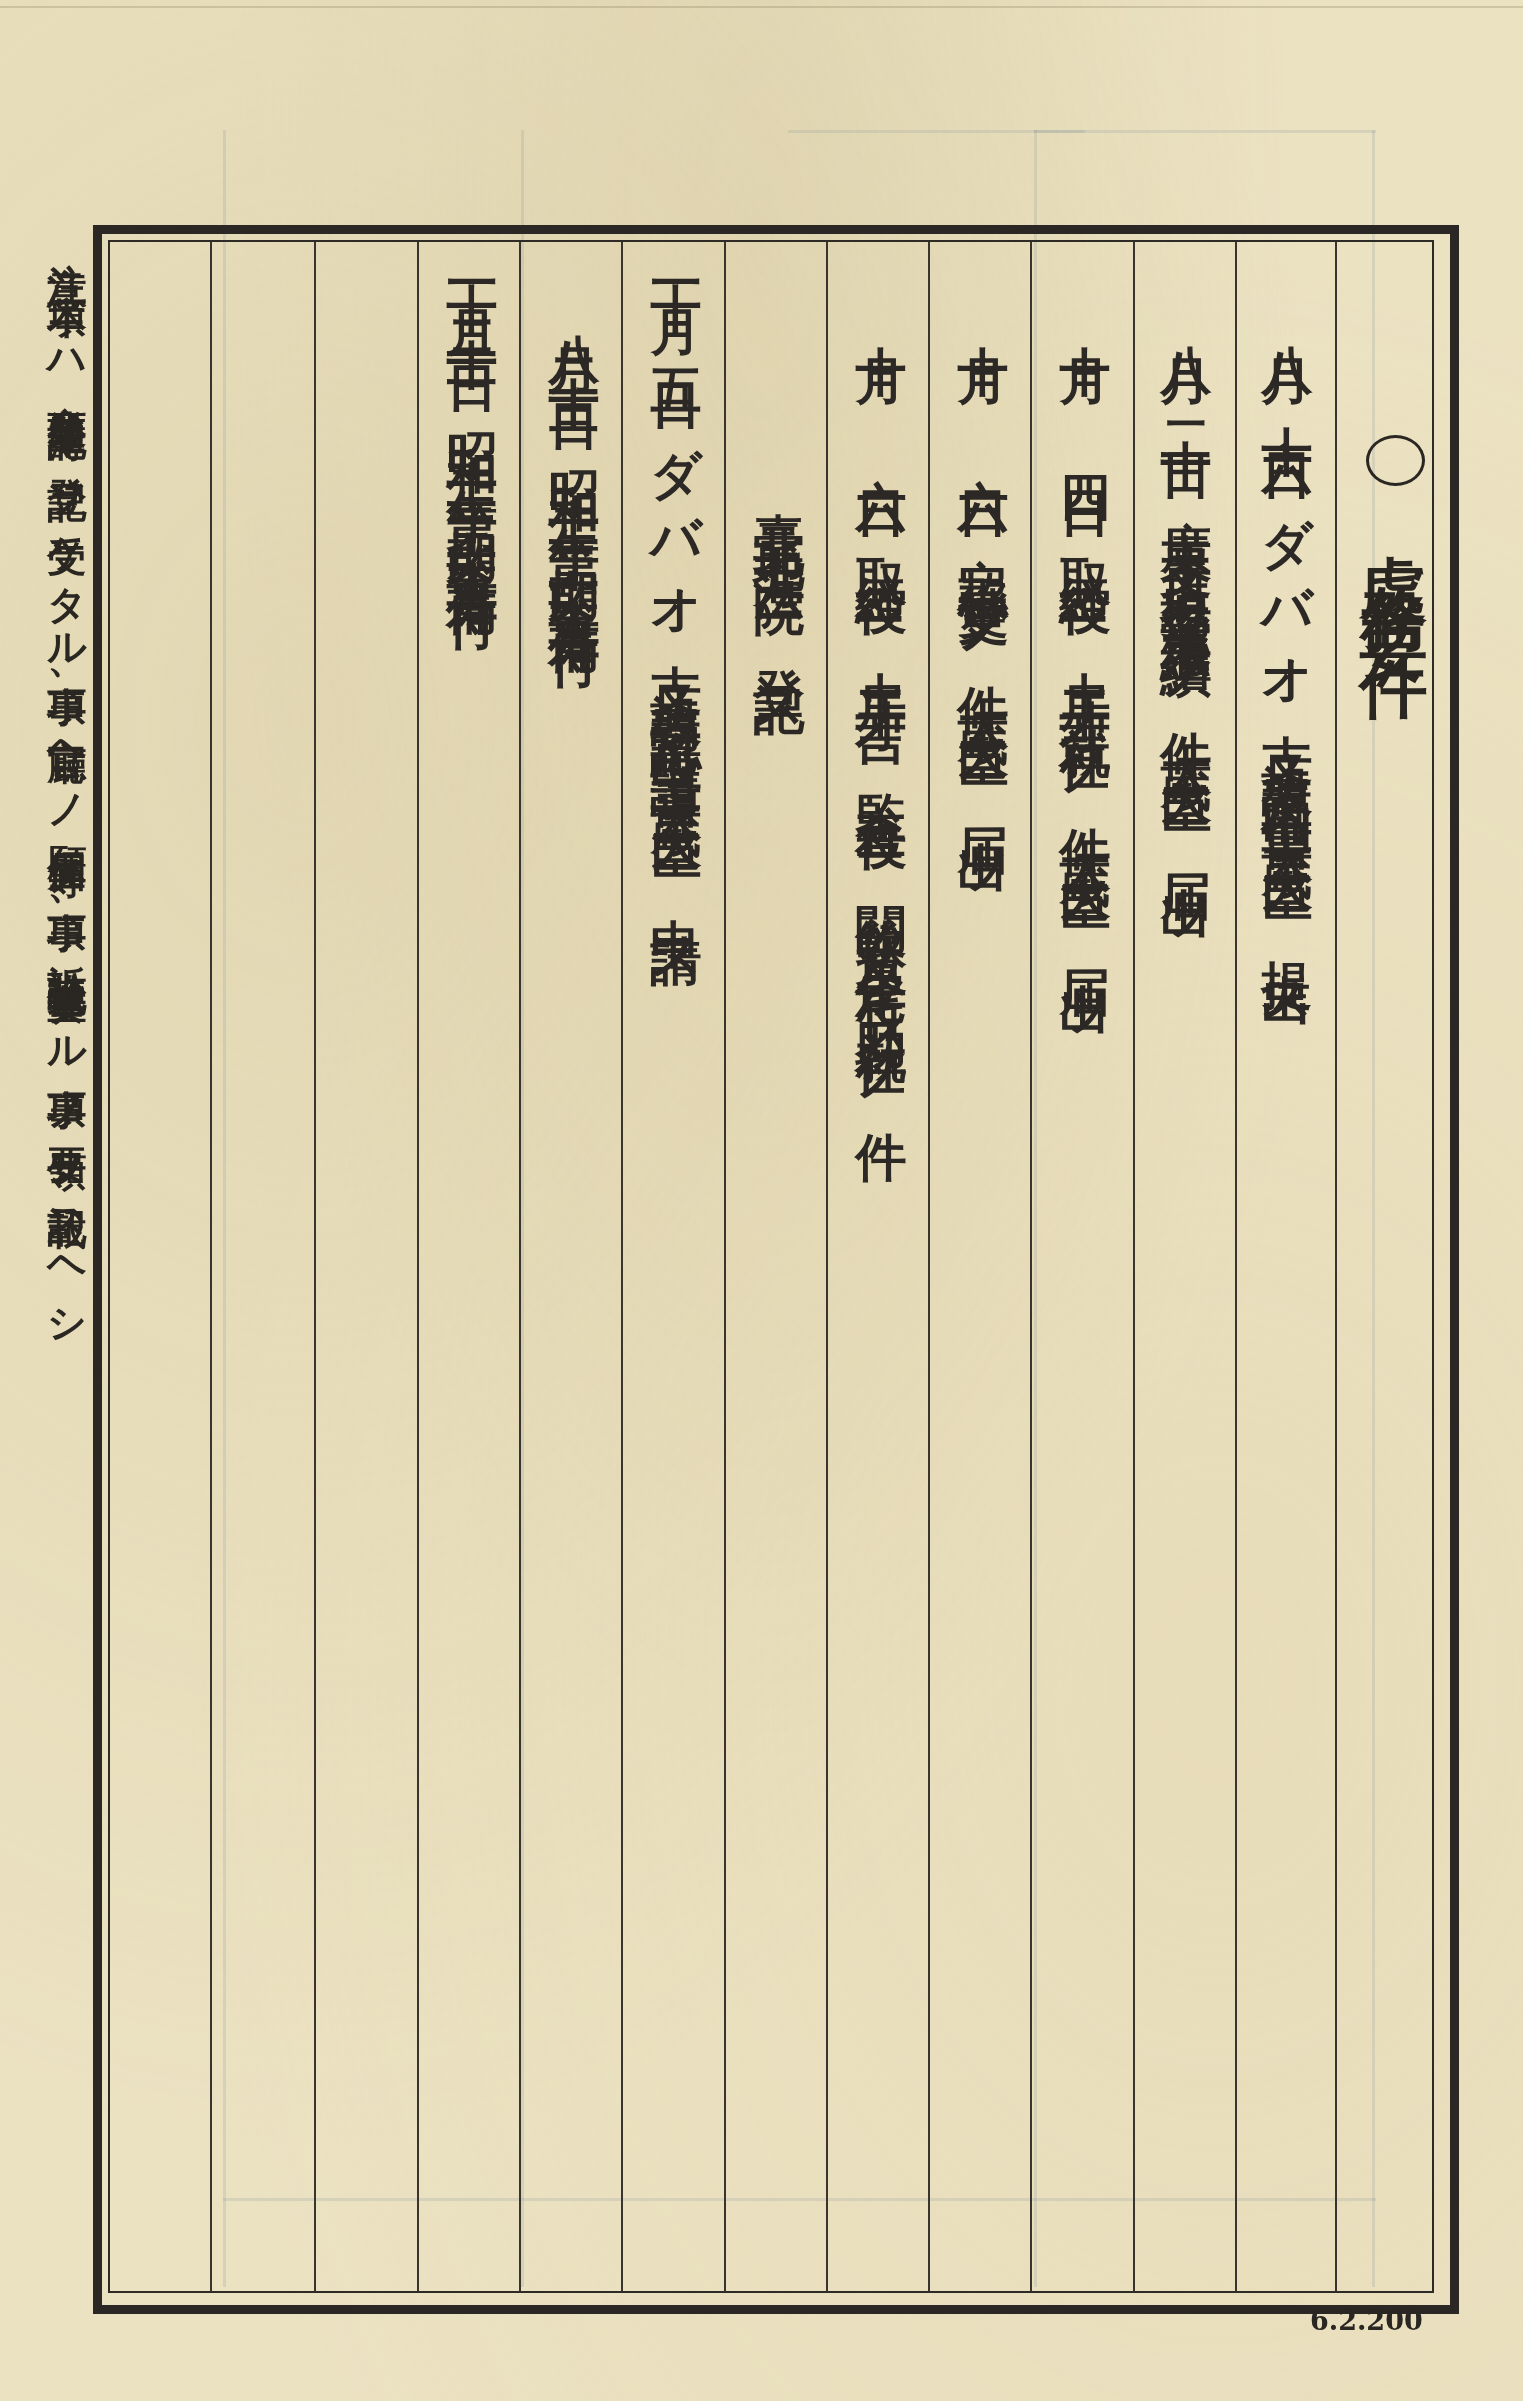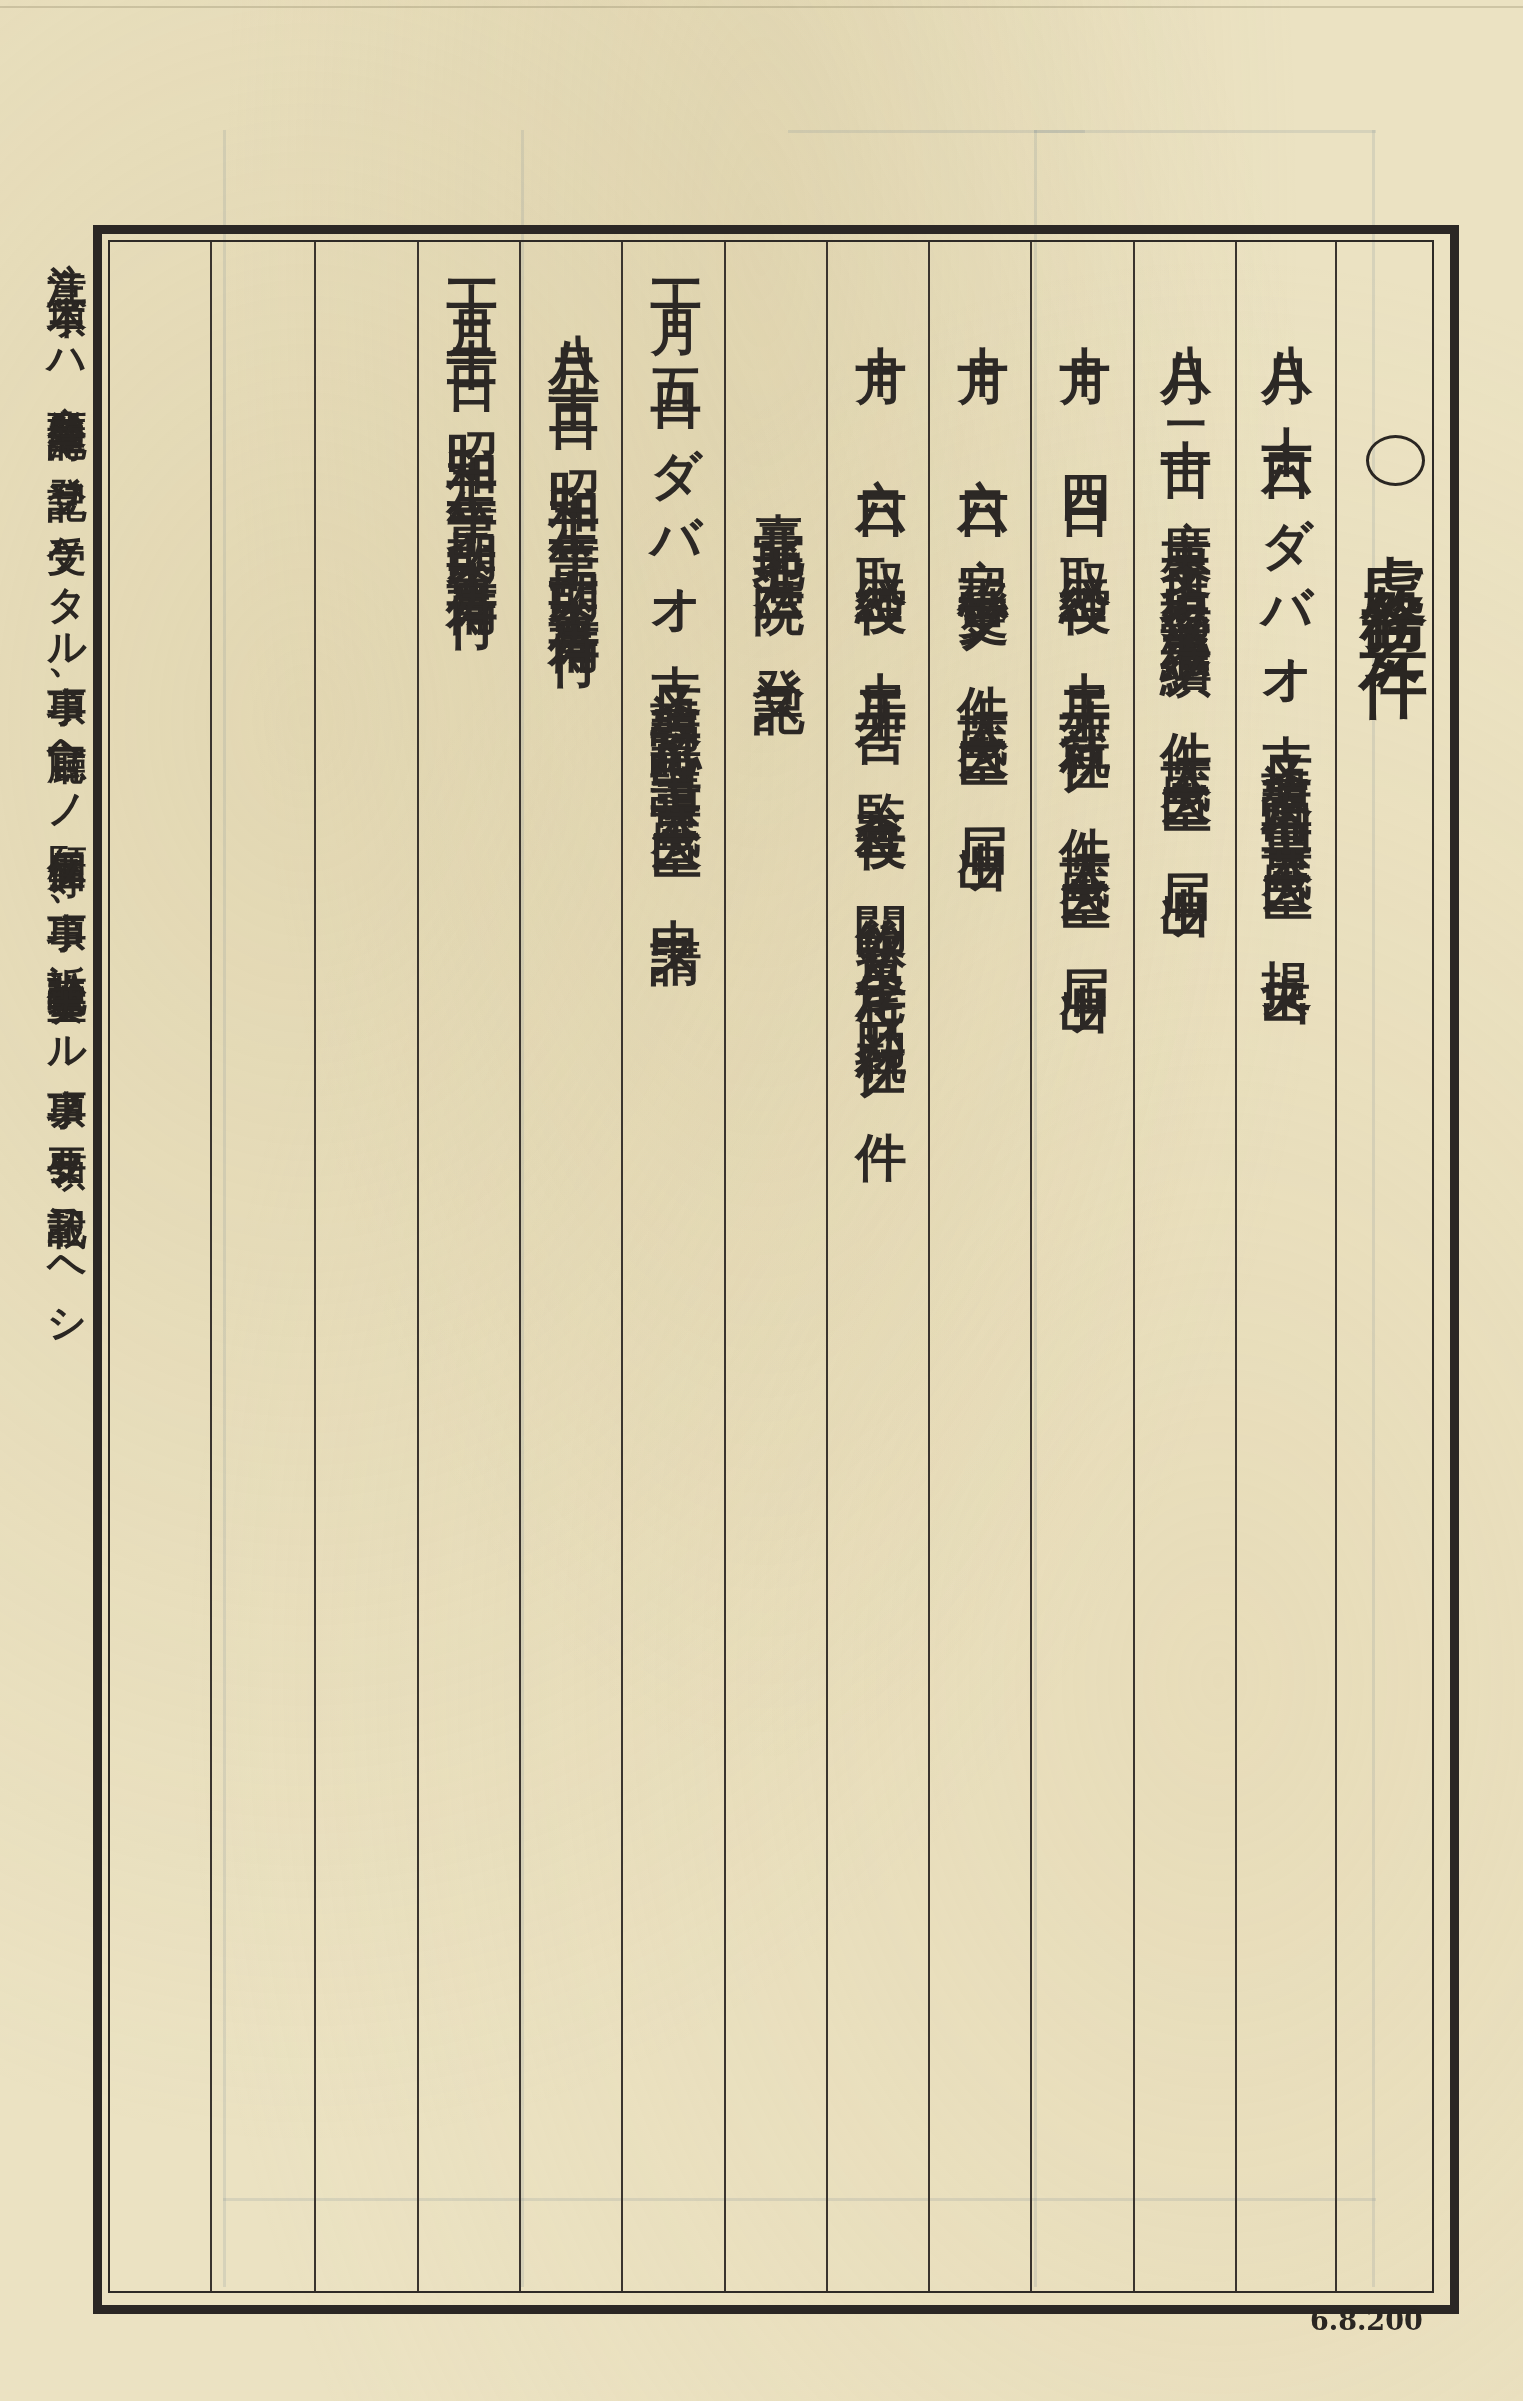--- a/index.html
+++ b/index.html
@@ -135,14 +135,14 @@
 </div>
 
 <div class="vcol" style="left:437px; top:242px;">
   <span>十一月二十二日</span><span class="gap"></span><span>昭和十二年第三期監査書備付</span>
 </div>
 
 <div class="note">
   <span>注意</span><span class="gap"></span><span>本項ニハ商業登記簿ニ登記ヲ受ケタル事項、官廳ヘノ願伺届等ノ事項、訴訟其他重要ナル事項ノ要領ヲ記載スヘシ</span>
 </div>
 
-<div class="footer-code">6.8.200</div>
+<div class="footer-code">6.2.200</div>
 
 
 </body></html>

